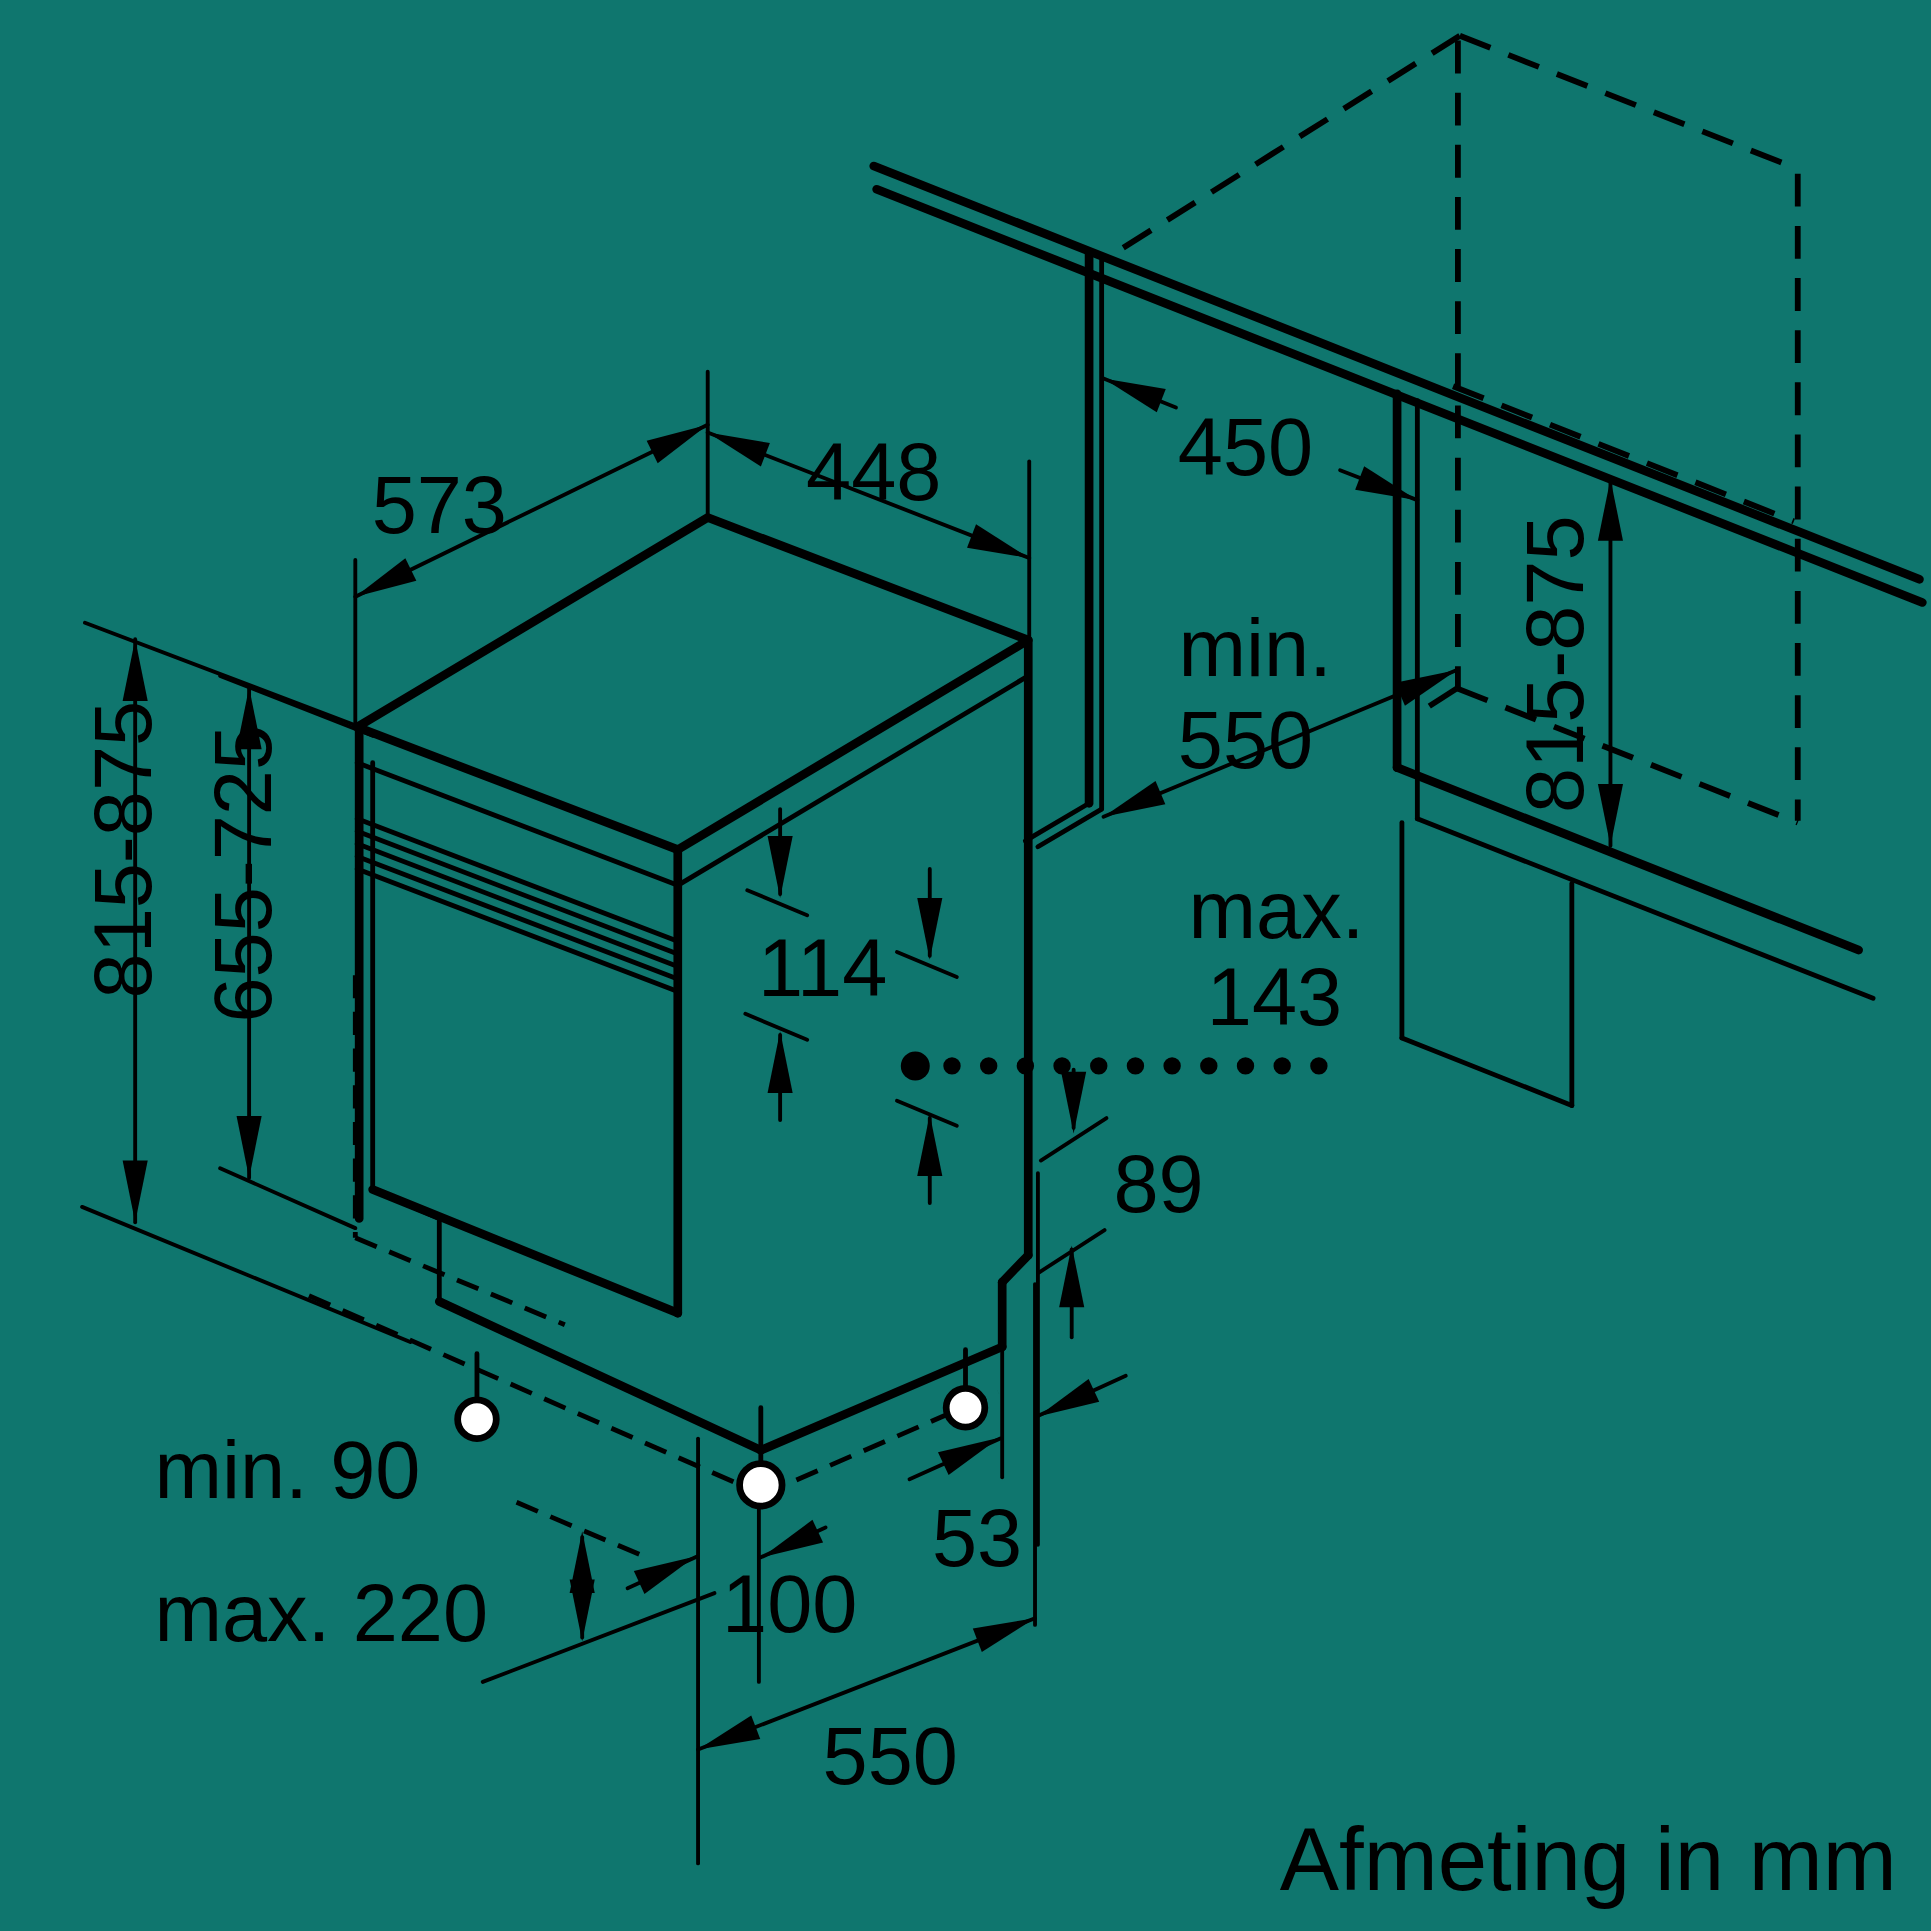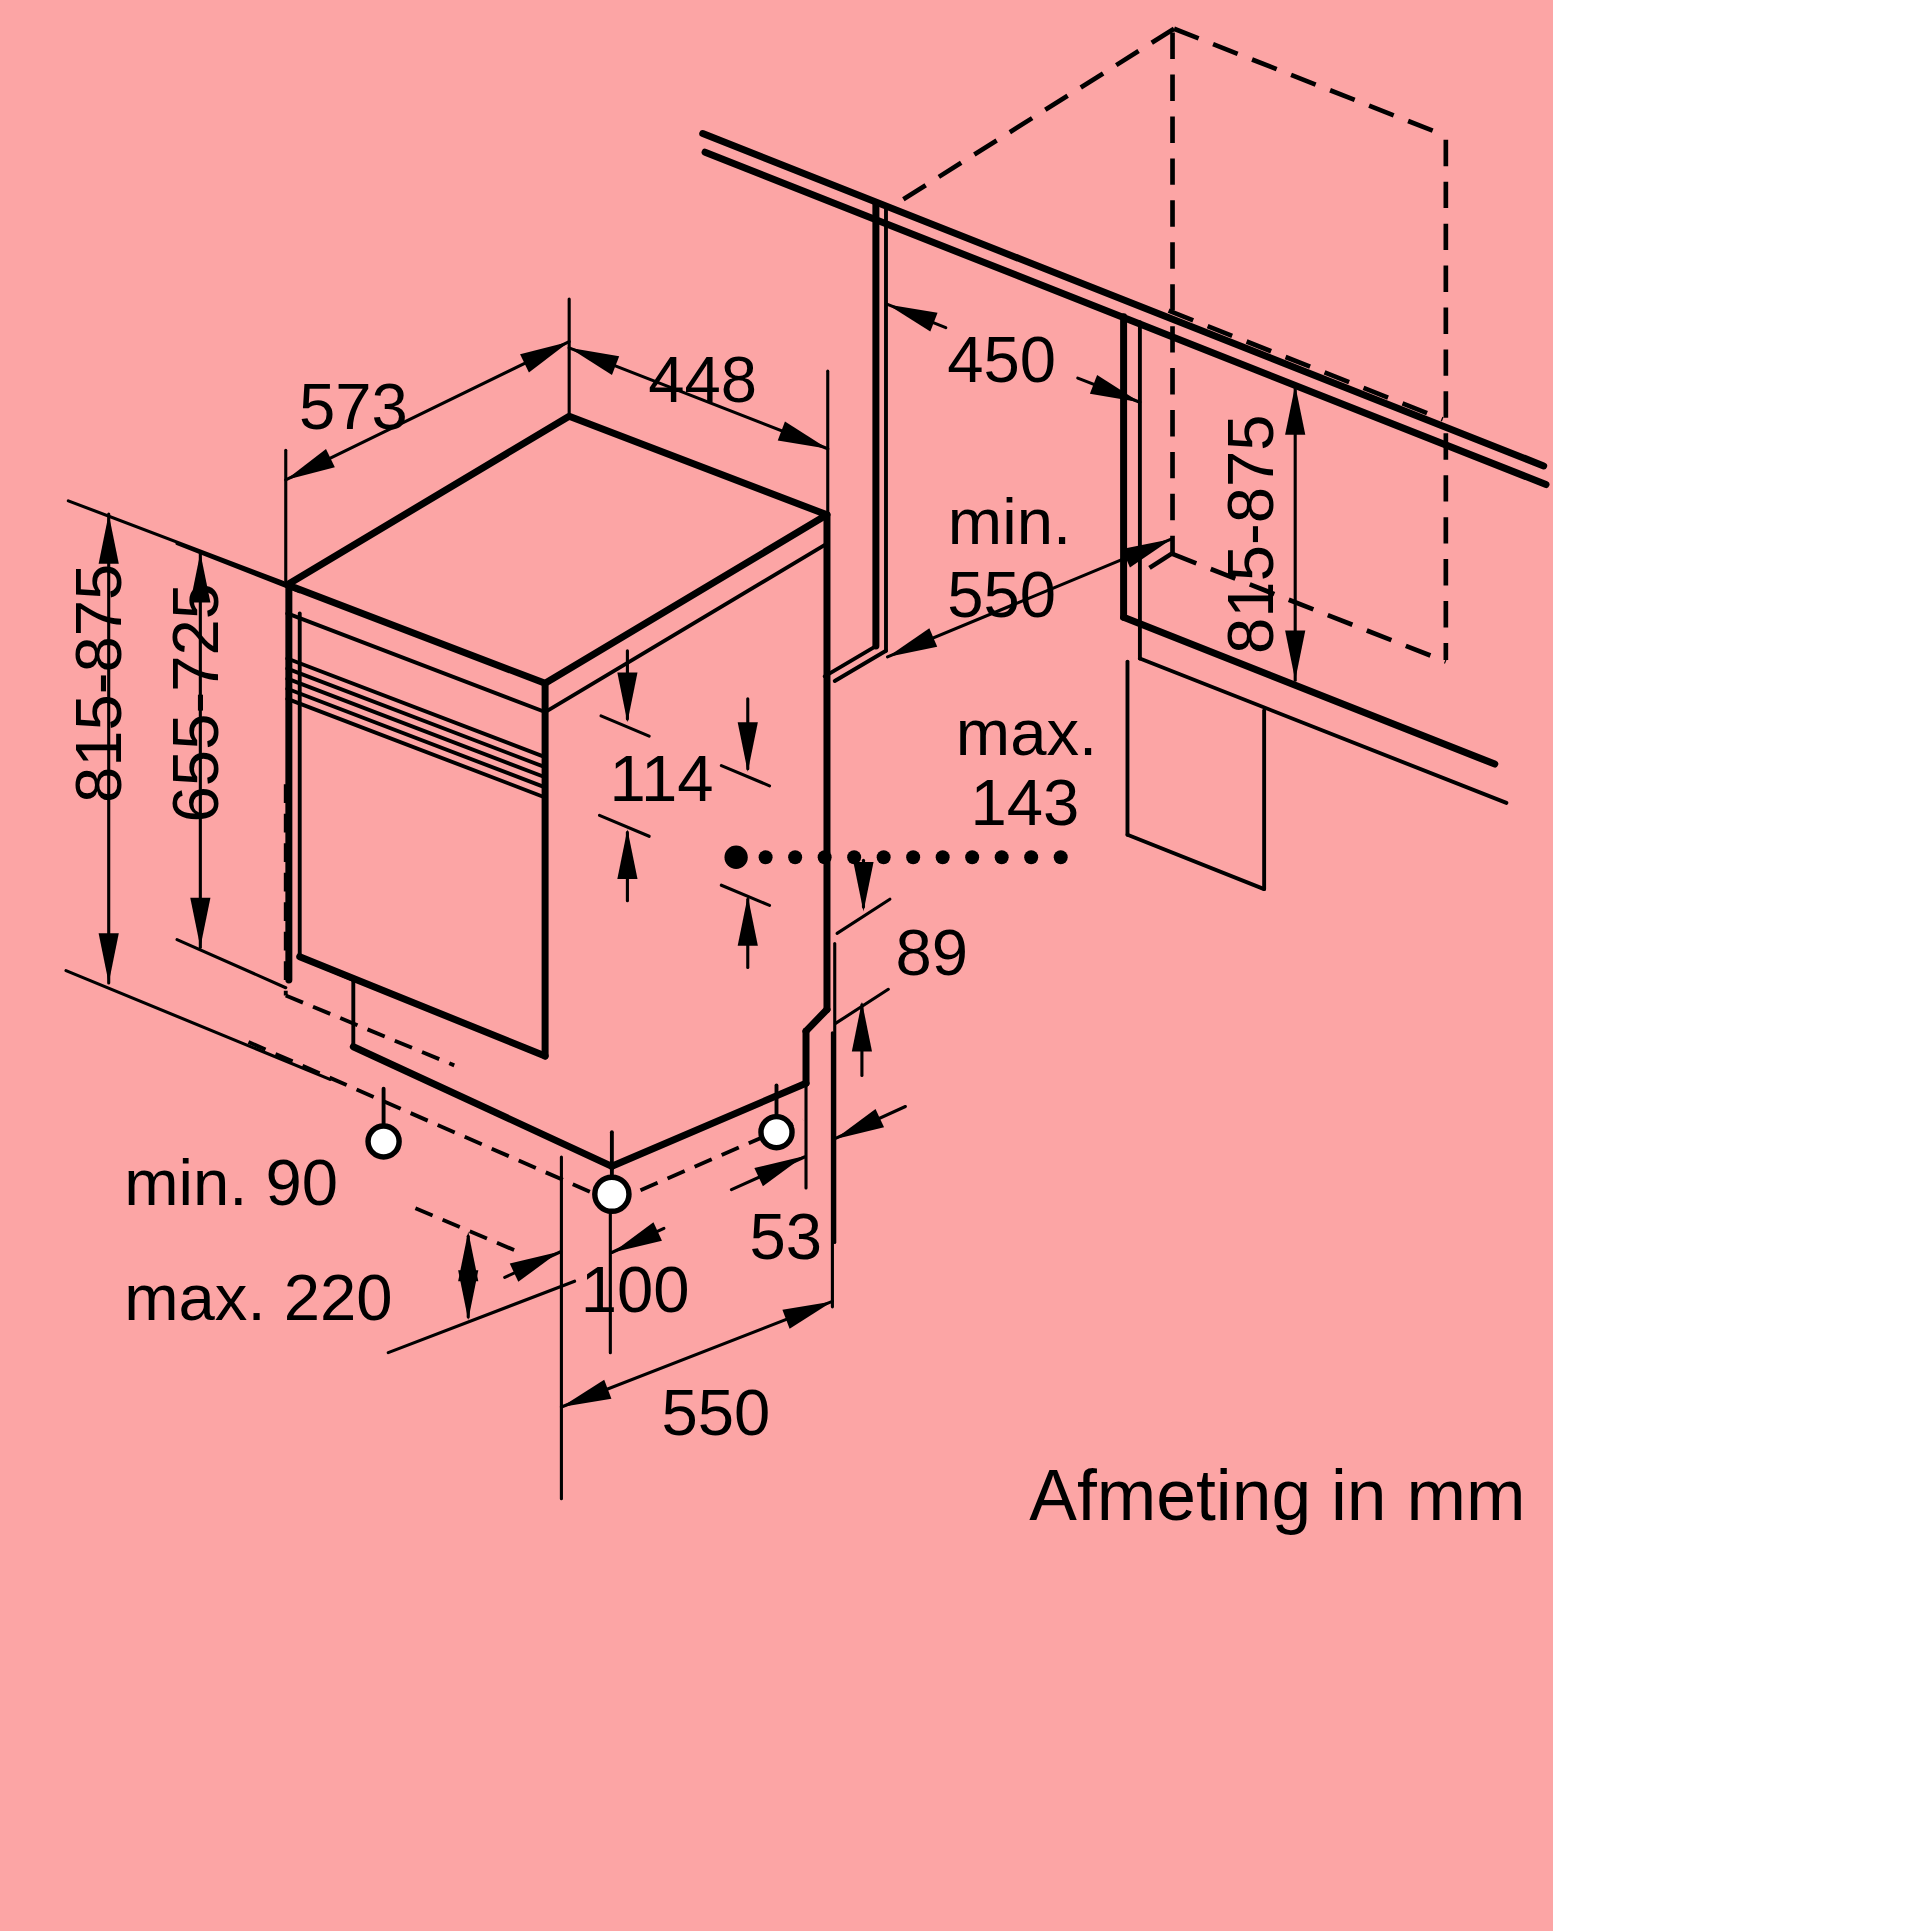--- a/index.html
+++ b/index.html
@@ -1,16 +1,16 @@
 <!DOCTYPE html>
 <html><head>
 <meta charset="utf-8">
 <style>
   html,body{margin:0;padding:0;background:#fff;}
-  .stage{width:1553px;height:1931px;position:relative;background:#fca5a5;
+  .stage{width:1931px;height:1931px;position:relative;background:#0f766e;
          font-family:"Liberation Sans", sans-serif;}
   svg{position:absolute;inset:0;}
   .h  {stroke:#000;stroke-width:9;fill:none;stroke-linecap:round;stroke-linejoin:round;}
   .m  {stroke:#000;stroke-width:5;fill:none;stroke-linecap:round;}
   .t  {stroke:#000;stroke-width:4;fill:none;stroke-linecap:round;}
   .dashA{stroke:#000;stroke-width:6;fill:none;stroke-dasharray:34 20;stroke-linecap:butt;}
   .dashB{stroke:#000;stroke-width:5;fill:none;stroke-dasharray:24 14;stroke-linecap:butt;}
   .lbl{font-family:"Liberation Sans",sans-serif;font-size:84px;fill:#000;}
   .cap{font-family:"Liberation Sans",sans-serif;font-size:92px;fill:#000;}
   .arr{fill:#000;stroke:none;}

